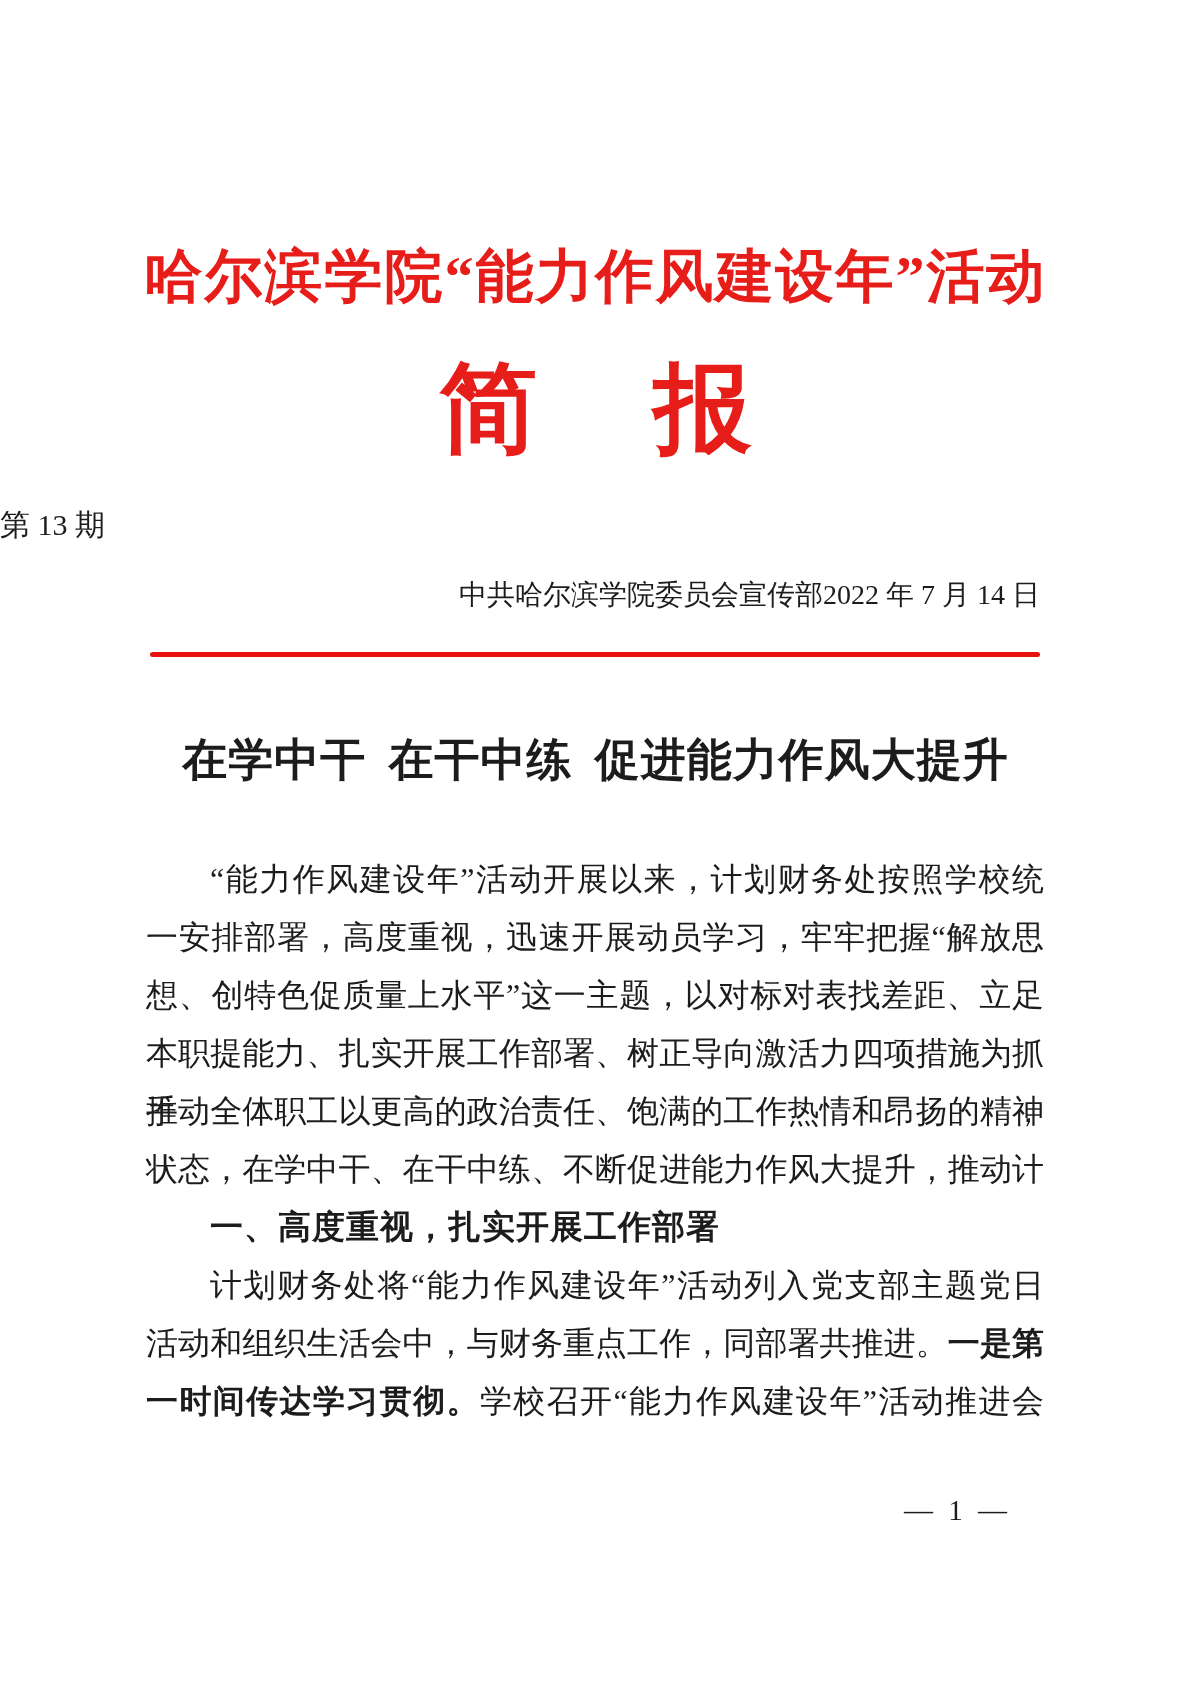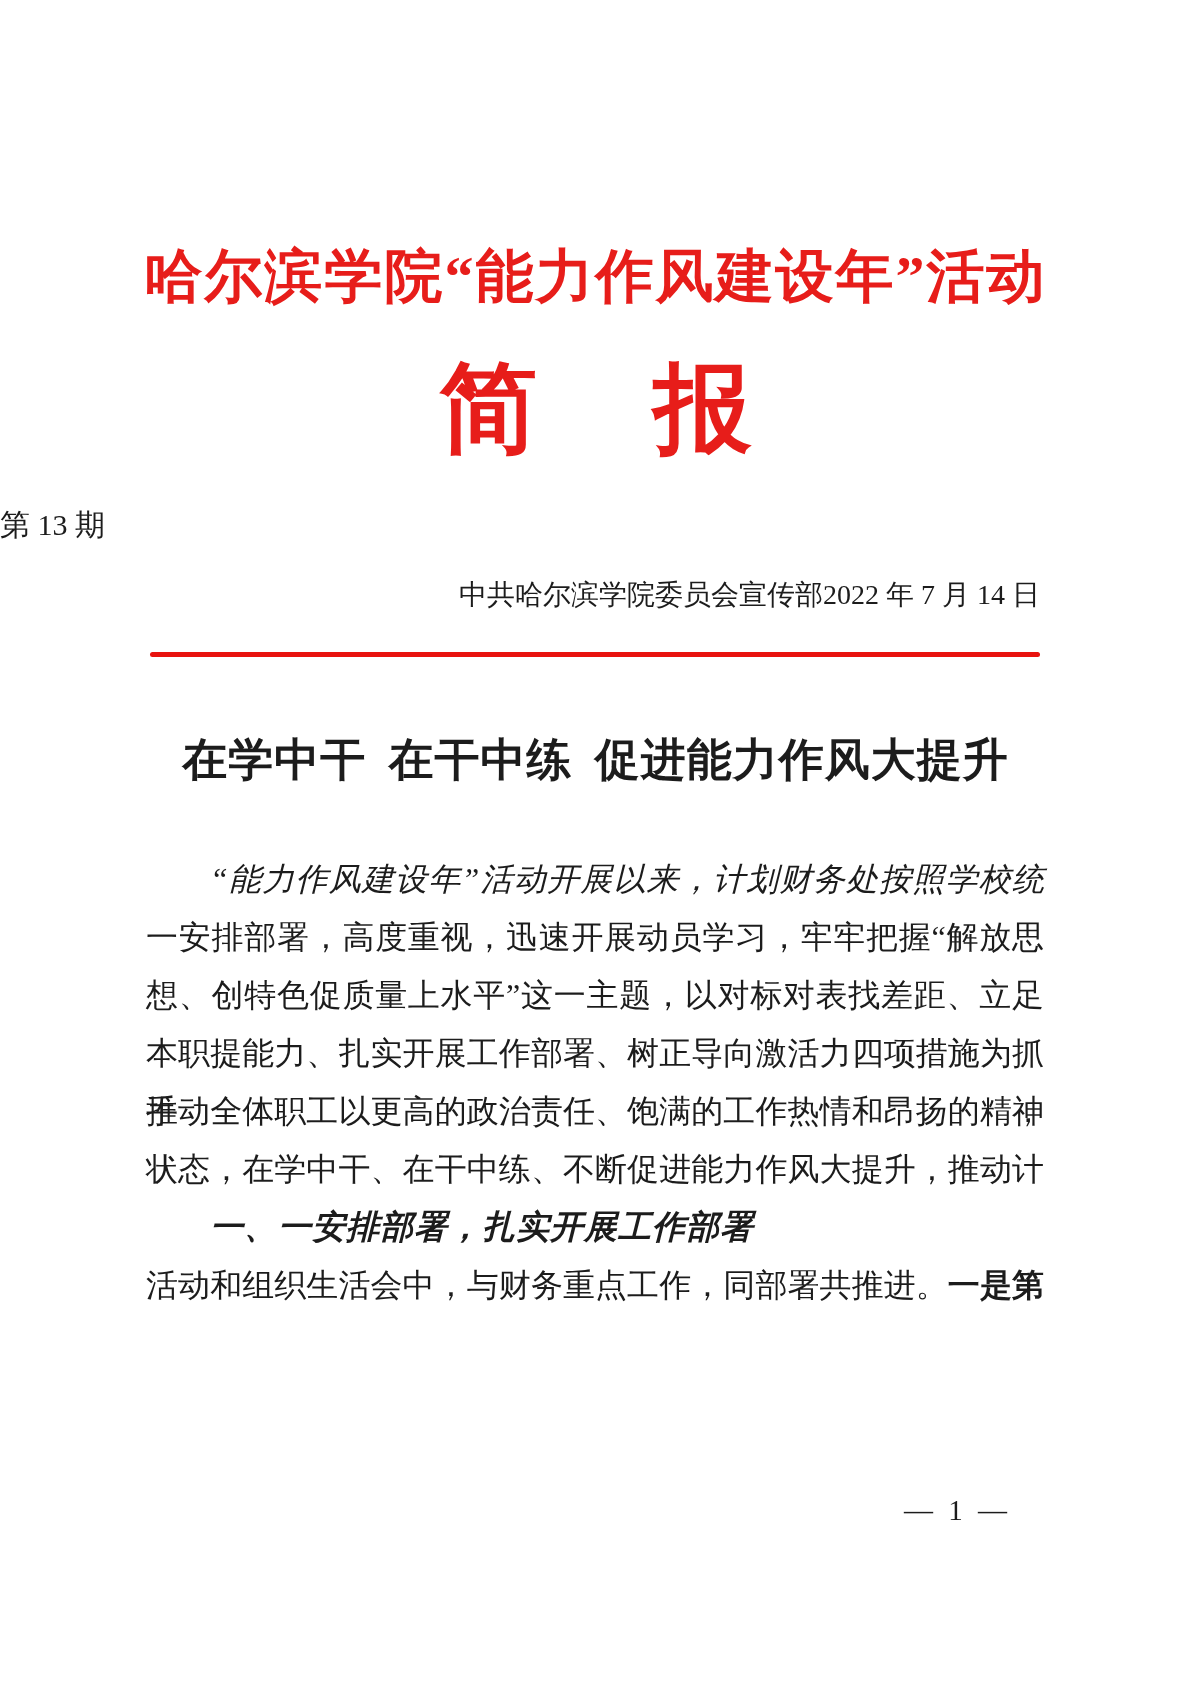--- a/index.html
+++ b/index.html
@@ -68,21 +68,21 @@
     line-height: 58px;
     font-size: 32px;
     white-space: nowrap;
   }
   .line.fill {
     white-space: normal;
     text-align: justify;
     text-align-last: justify;
     text-justify: inter-character;
   }
-  .line.indent { padding-left: 64px; font-style: italic; }
+  .line.indent { padding-left: 64px; }
   .line.heading {
     font-family: "Liberation Sans", "DejaVu Sans", sans-serif;
     font-weight: 700;
     font-size: 33px;
     letter-spacing: 1px;
   }
   .seg-bold {
     font-family: "Liberation Sans", "DejaVu Sans", sans-serif;
     font-weight: 700;
   }
@@ -116,19 +116,21 @@
 
   <div class="article-title">在学中干 在干中练 促进能力作风大提升</div>
 
   <div class="article-body">
       <div class="line body indent fill"><span>“能力作风建设年”活动开展以来，计划财务处按照学校统</span></div>
       <div class="line body fill"><span>一安排部署，高度重视，迅速开展动员学习，牢牢把握“解放思</span></div>
       <div class="line body fill"><span>想、创特色促质量上水平”这一主题，以对标对表找差距、立足</span></div>
       <div class="line body fill"><span>本职提能力、扎实开展工作部署、树正导向激活力四项措施为抓手，</span></div>
       <div class="line body fill"><span>推动全体职工以更高的政治责任、饱满的工作热情和昂扬的精神</span></div>
       <div class="line body fill"><span>状态，在学中干、在干中练、不断促进能力作风大提升，推动计</span></div>
-      <div class="line heading indent"><span class="seg-bold">一、一安排部署，扎实开展工作部署</span></div>
+      <div class="line heading indent"><span class="seg-bold">一、高度重视，扎实开展工作部署</span></div>
+      <div class="line body indent fill"><span>计划财务处将“能力作风建设年”活动列入党支部主题党日</span></div>
       <div class="line body fill"><span>活动和组织生活会中，与财务重点工作，同部署共推进。</span><span class="seg-bold">一是第</span></div>
+      <div class="line body fill"><span class="seg-bold">一时间传达学习贯彻。</span><span>学校召开“能力作风建设年”活动推进会</span></div>
     </div>
 
   <div class="page-footer">— 1 —</div>
 
 </div>
 
 </body></html>

